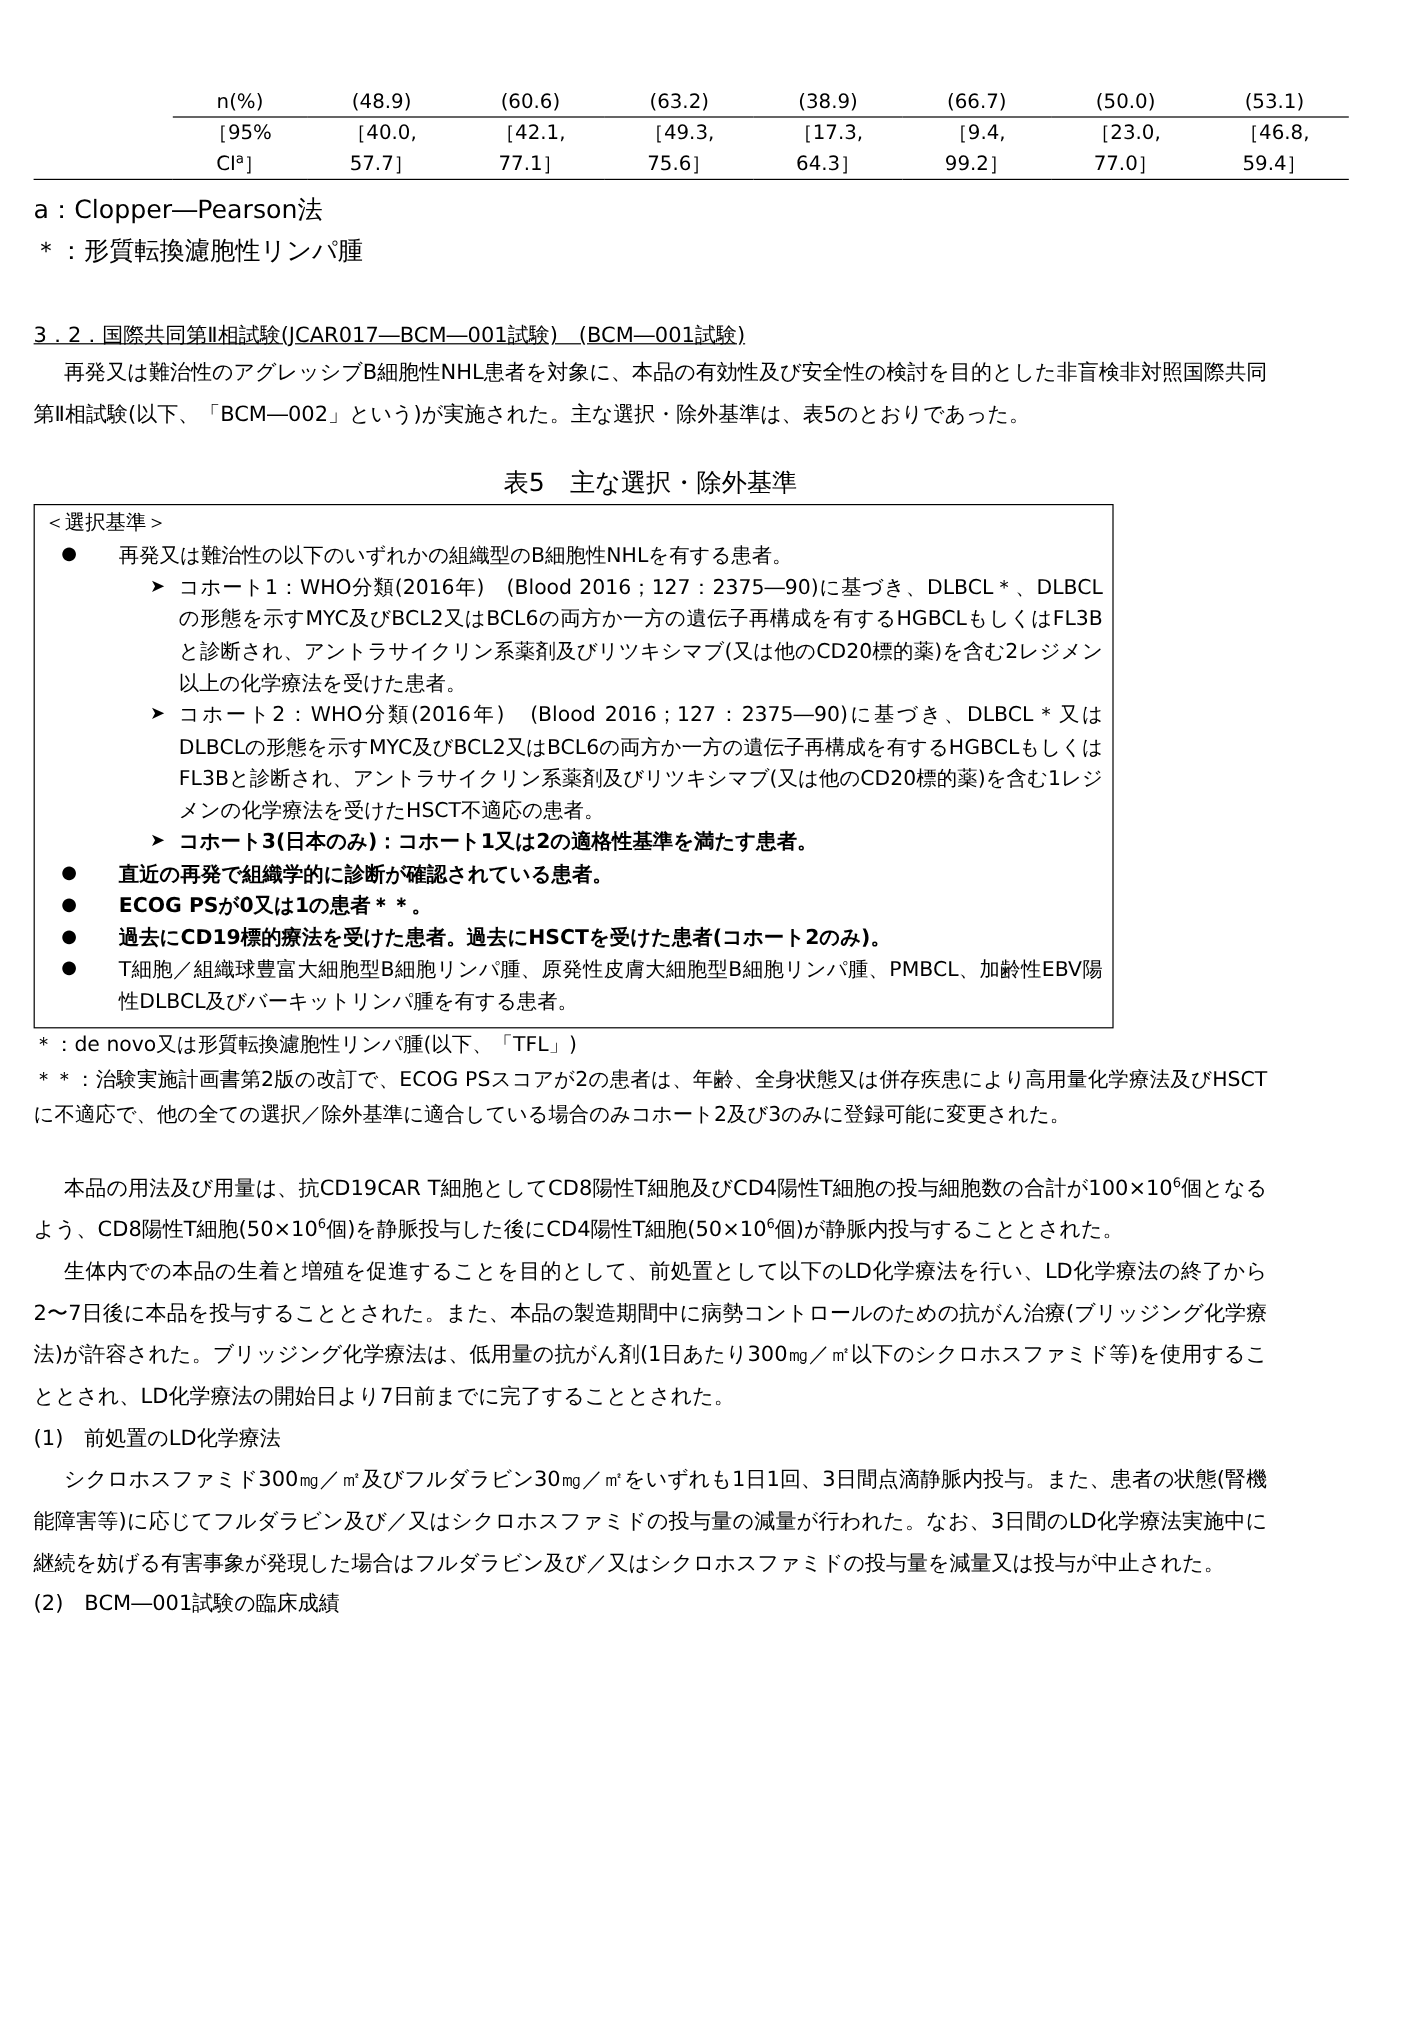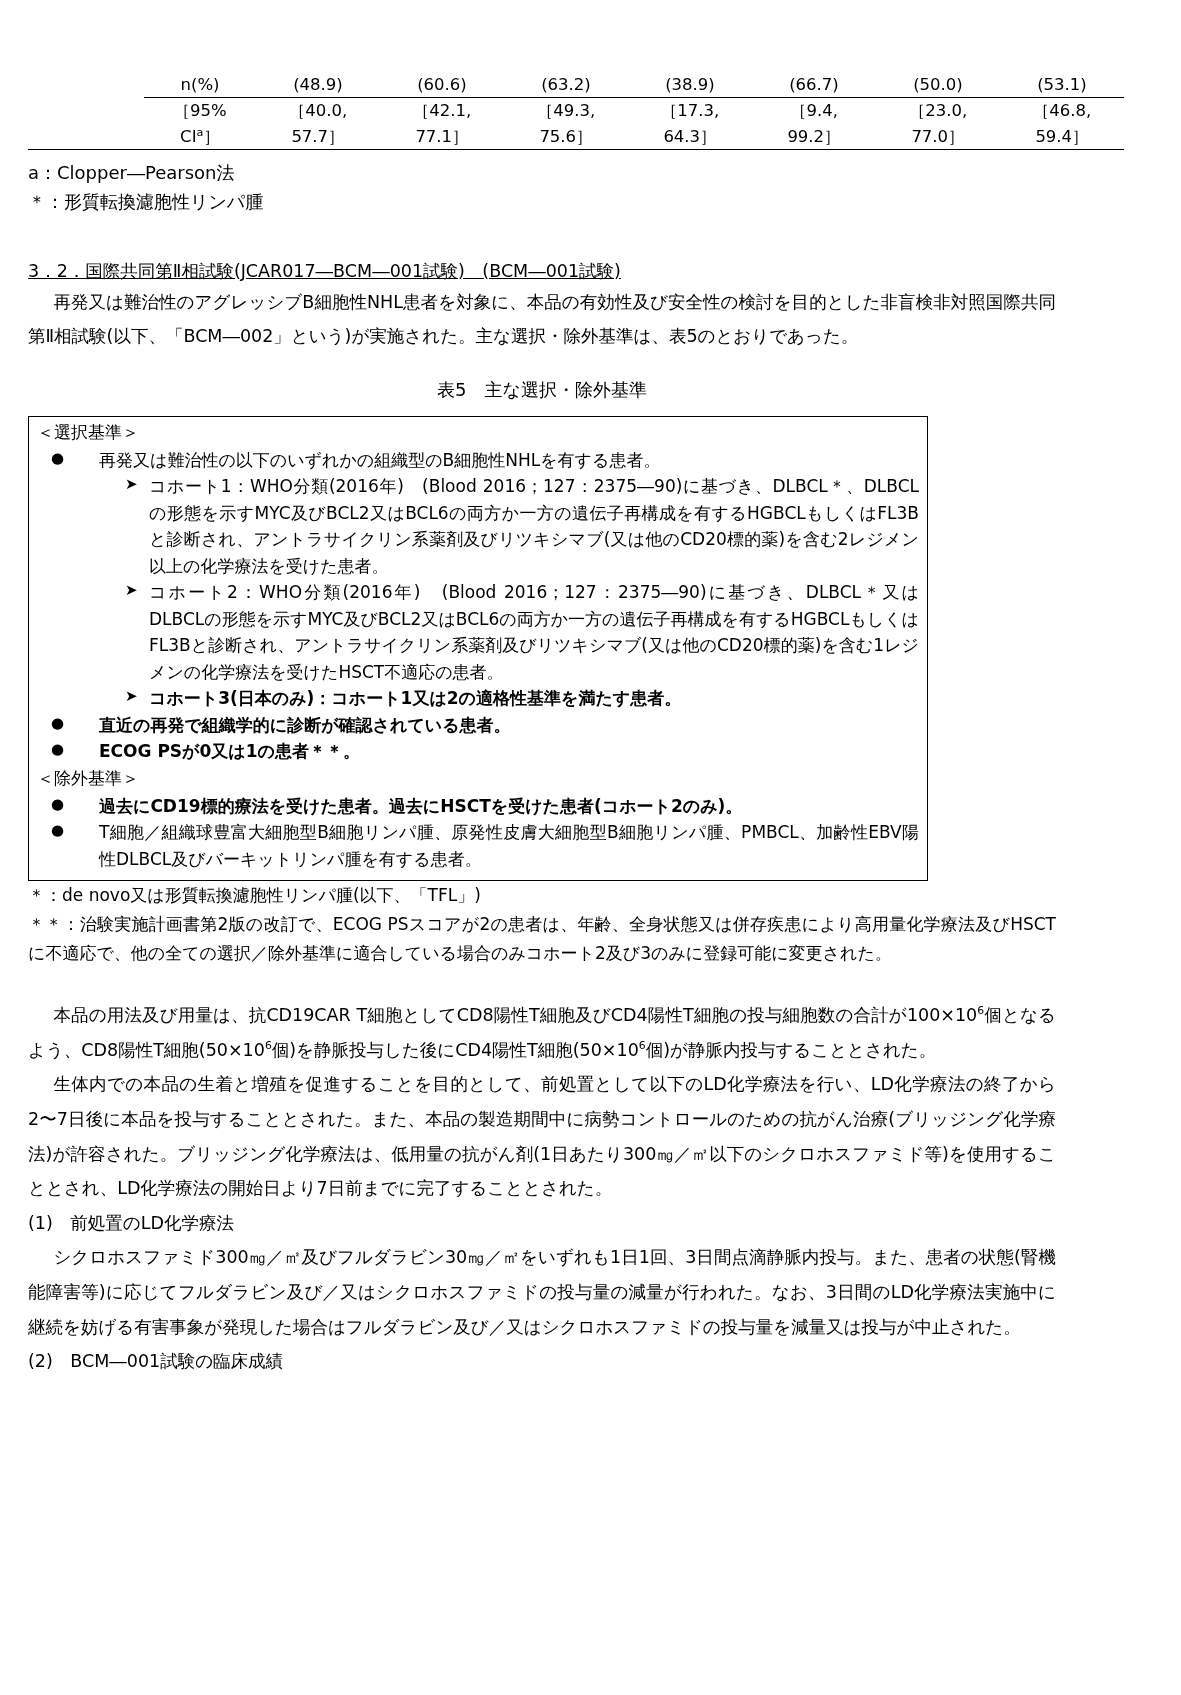--- a/index.html
+++ b/index.html
@@ -48,21 +48,21 @@
   .cr-bot-border { border-bottom: 1.6px solid #000; }
   .col-label  { width: 108px; text-align: left; }
   .col-stat   { width: 104px; text-align: center; }
   .col-val    { width: 116px; text-align: center; }
   .cell-c { text-align: center; }
   .cell-l { text-align: left; }
   sup.fn { font-size: 0.68em; vertical-align: super; line-height: 0; }
 
   
   .note-line {
-    font-size: 18px;
+    font-size: 21px;
     line-height: 1.62;
     margin: 0;
     white-space: nowrap;
   }
   .notes-block { margin-top: 8px; }
 
   
   .sec-head {
     font-size: 17.5px;
     line-height: 1.6;
@@ -77,23 +77,23 @@
     text-align: justify;
     text-justify: inter-character;
   }
   .para.indent { text-indent: 1.45em; }
   .spacer-24 { height: 24px; }
   .spacer-30 { height: 30px; }
   .spacer-40 { height: 40px; }
 
   
   .tbl-caption {
-    font-size: 18px;
+    font-size: 21px;
     text-align: center;
-    margin: 0 0 14px 0;
+    margin: 0 0 4px 0;
   }
   .crit-box {
     border: 1.6px solid #000;
     padding: 2px 8px 8px 8px;
     box-sizing: border-box;
     width: 900px;
   }
   .crit-head {
     font-size: 17px;
     line-height: 1.58;
@@ -232,21 +232,20 @@
       <div class="crit-row">
         <span class="bullet-disc">●</span>
         <span class="crit-text nowrap">直近の再発で組織学的に診断が確認されている患者。</span>
       </div>
 
       <div class="crit-row">
         <span class="bullet-disc">●</span>
         <span class="crit-text nowrap">ECOG PSが0又は1の患者＊＊。</span>
       </div>
 
-      <p class="crit-head">＜除外基準＞</p>
 
       <div class="crit-row">
         <span class="bullet-disc">●</span>
         <span class="crit-text nowrap">過去にCD19標的療法を受けた患者。過去にHSCTを受けた患者(コホート2のみ)。</span>
       </div>
 
       <div class="crit-row">
         <span class="bullet-disc">●</span>
         <span class="crit-text">T細胞／組織球豊富大細胞型B細胞リンパ腫、原発性皮膚大細胞型B細胞リンパ腫、PMBCL、加齢性EBV陽性DLBCL及びバーキットリンパ腫を有する患者。</span>
       </div>

